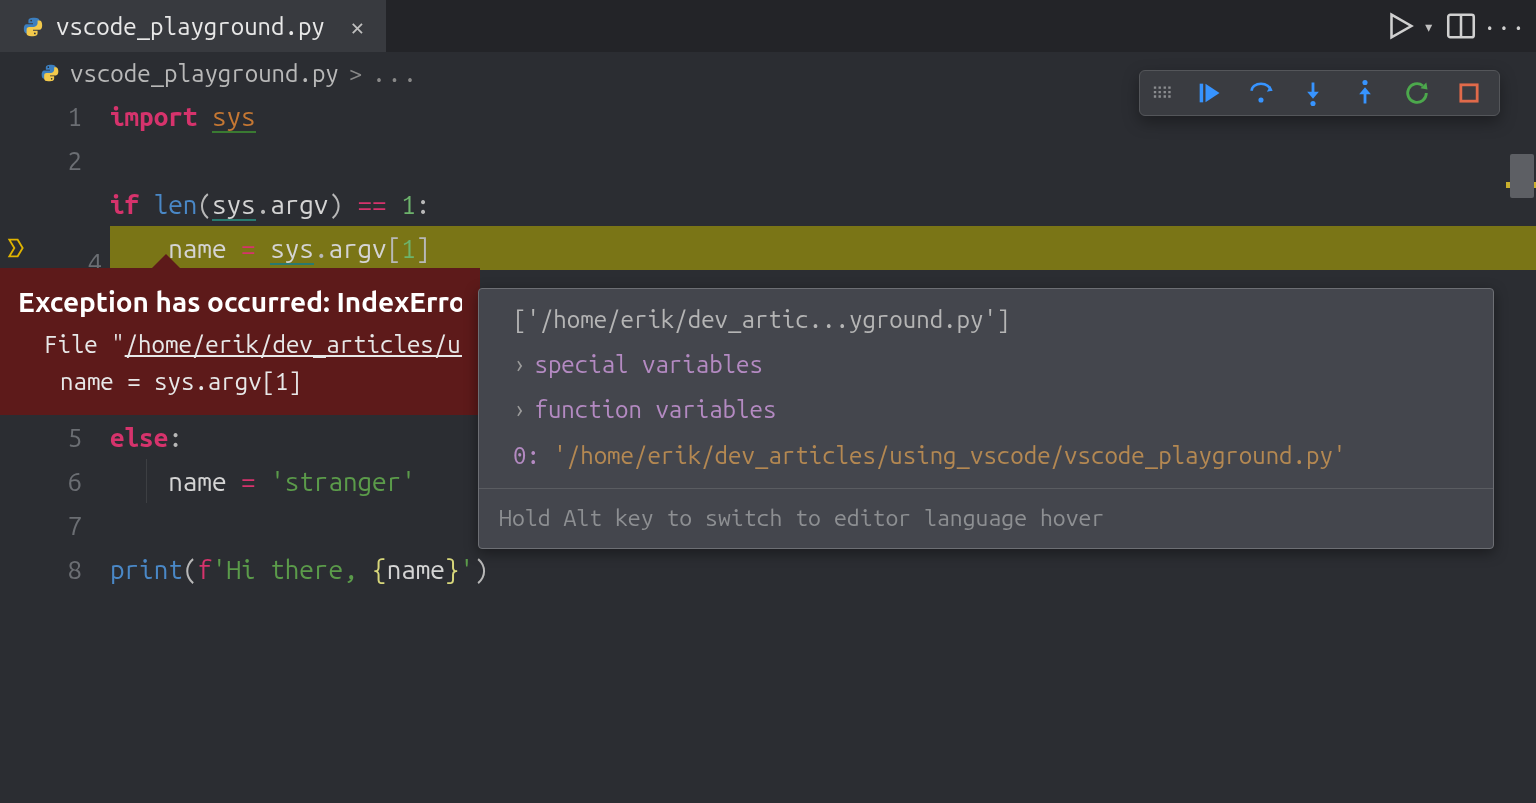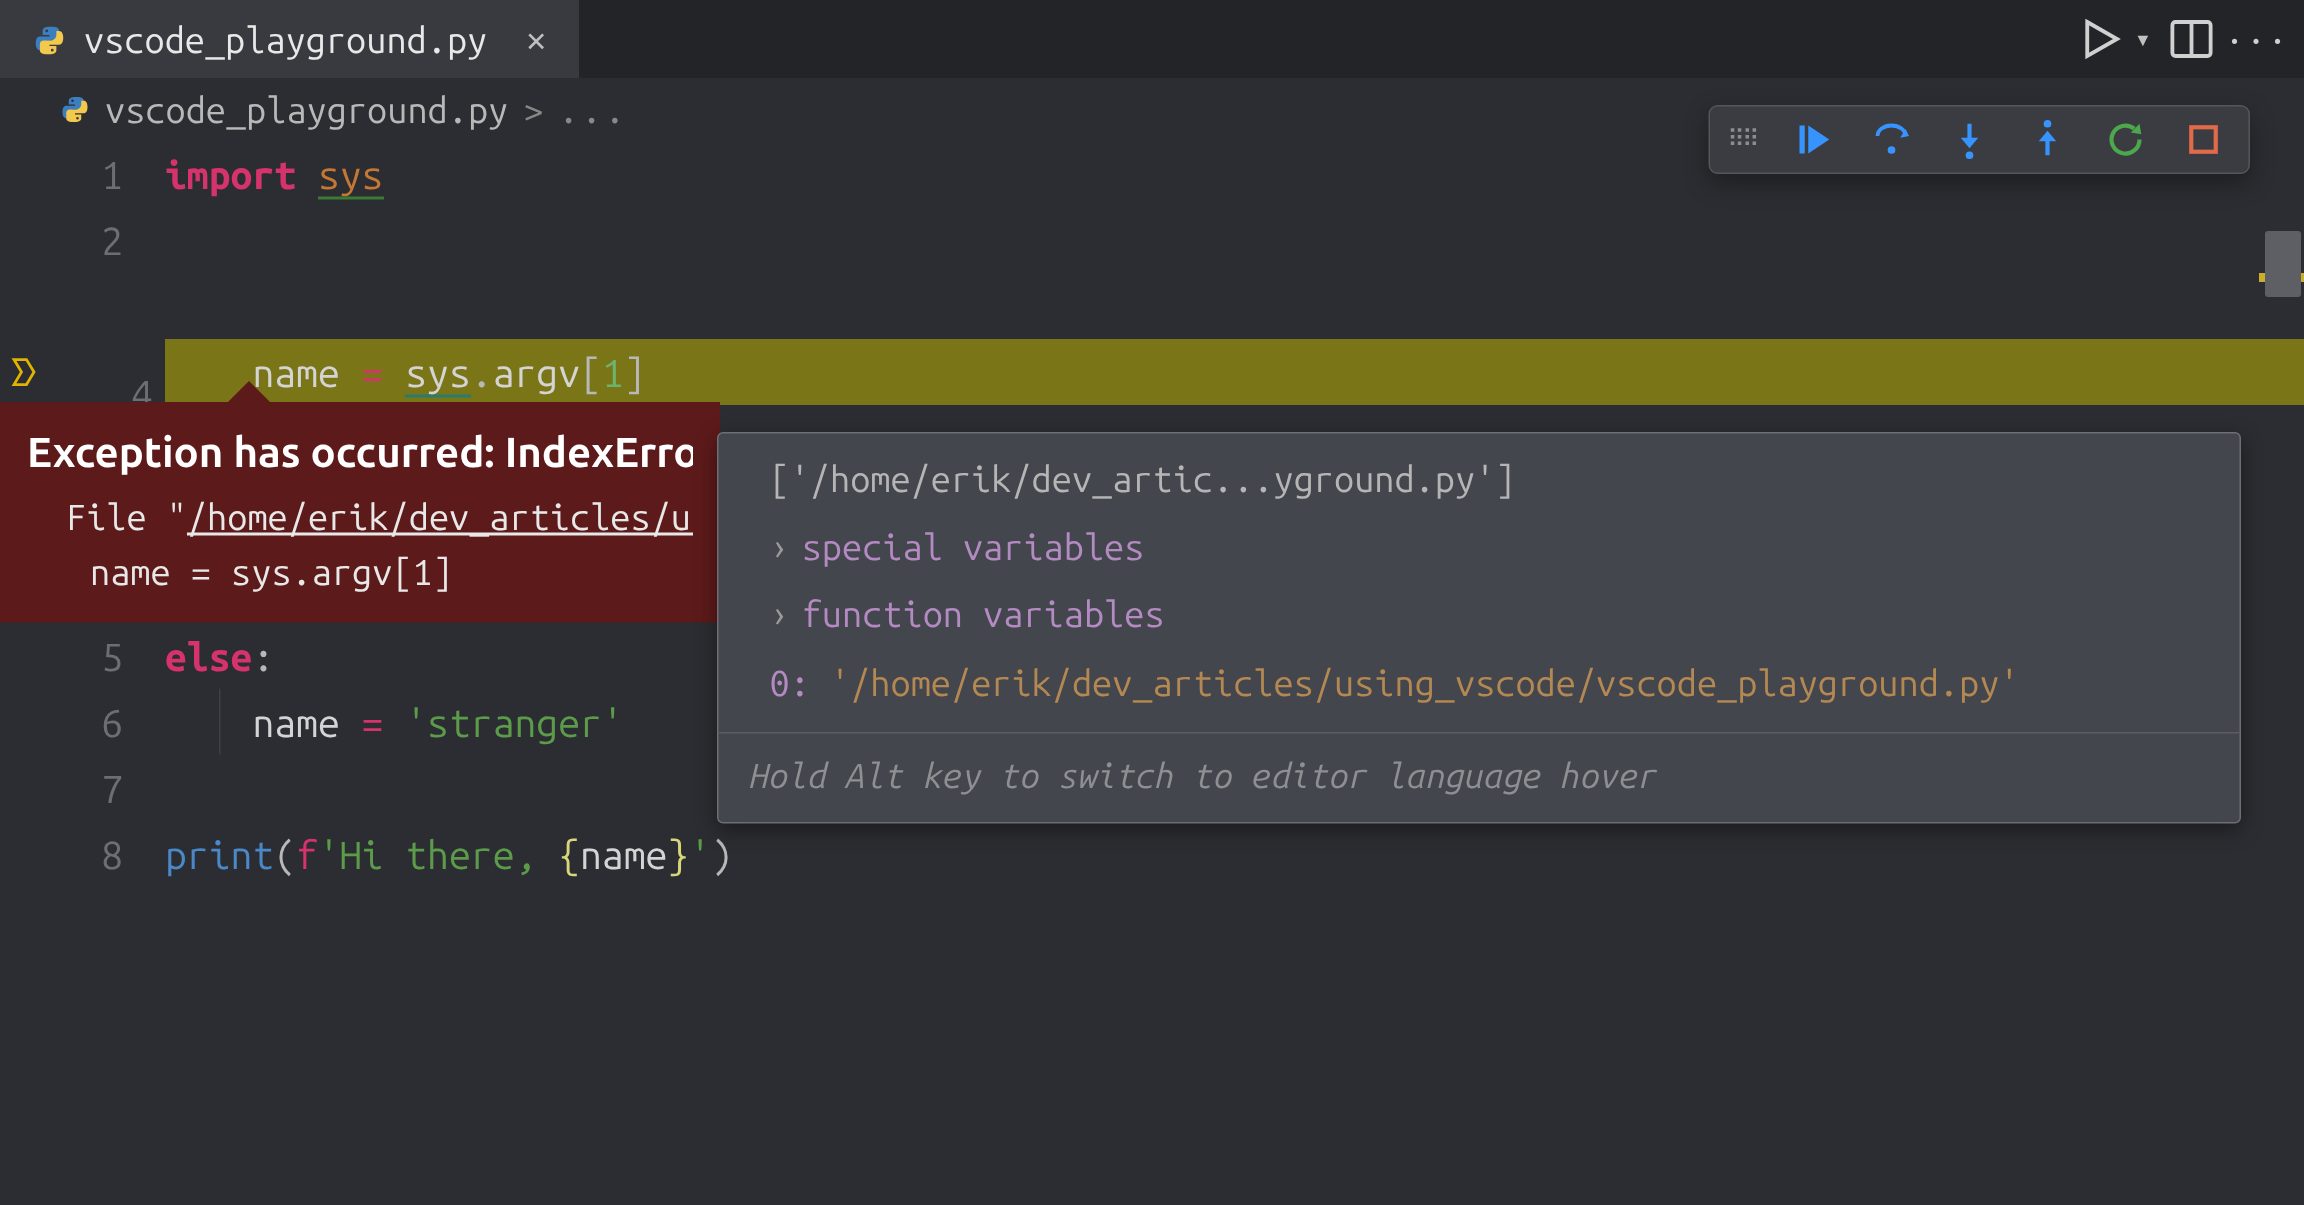--- a/index.html
+++ b/index.html
@@ -159,21 +159,21 @@
   .hover .expand{color:#9a9a9a;}
   .hover .expand .lbl{color:var(--hover-purple);}
   .hover .chev{color:#9a9a9a;margin-right:8px;}
   .hover .idx{color:var(--hover-purple);}
   .hover .hv-str{color:var(--hover-string);text-align:right;}
   .hover .hv-num{color:var(--hover-green);}
   .hover .hv-fn{color:var(--hover-purple);}
   .hover .hint{
     border-top:1px solid #5a5c61;margin-top:10px;
     padding:16px 20px 18px 20px;
-    color:#8d8f92;font-style:italic;font-size:23px;
+    color:#8d8f92;font-size:23px;
   }
   
   .debugbar{
     position:absolute;right:36px;top:70px;
     display:flex;align-items:center;gap:24px;
     background:#3a3c41;
     border:1px solid #54565a;border-radius:6px;
     padding:8px 16px 8px 12px;
     box-shadow:0 6px 16px rgba(0,0,0,.35);
     z-index:60;
@@ -245,20 +245,21 @@
     <div class="code"><span class="kw">import</span> <span class="mod ul-green">sys</span></div>
   </div>
 
   <div class="code-line">
     <div class="gutter">2</div>
     <div class="code"></div>
   </div>
 
   <div class="code-line">
     <div class="gutter">3</div>
+    <div class="code"><span class="kw">if</span> <span class="bi">len</span><span class="punc">(</span><span class="id ul-teal">sys</span><span class="punc">.</span><span class="id">argv</span><span class="punc">)</span> <span class="op">==</span> <span class="num">1</span><span class="punc">:</span></div>
   </div>
 
   <div class="code-line line-exec" style="position:relative;">
     <div class="gutter" style="position:relative;">
       <span class="line-exec-marker">
         <svg width="20" height="20" viewBox="0 0 24 24">
             <path fill="none" stroke="#e0b400" stroke-width="2.2" d="M4 2h10l6 10-6 10H4l6-10z"></path>
           </svg>
       </span>
       <span>4</span>

